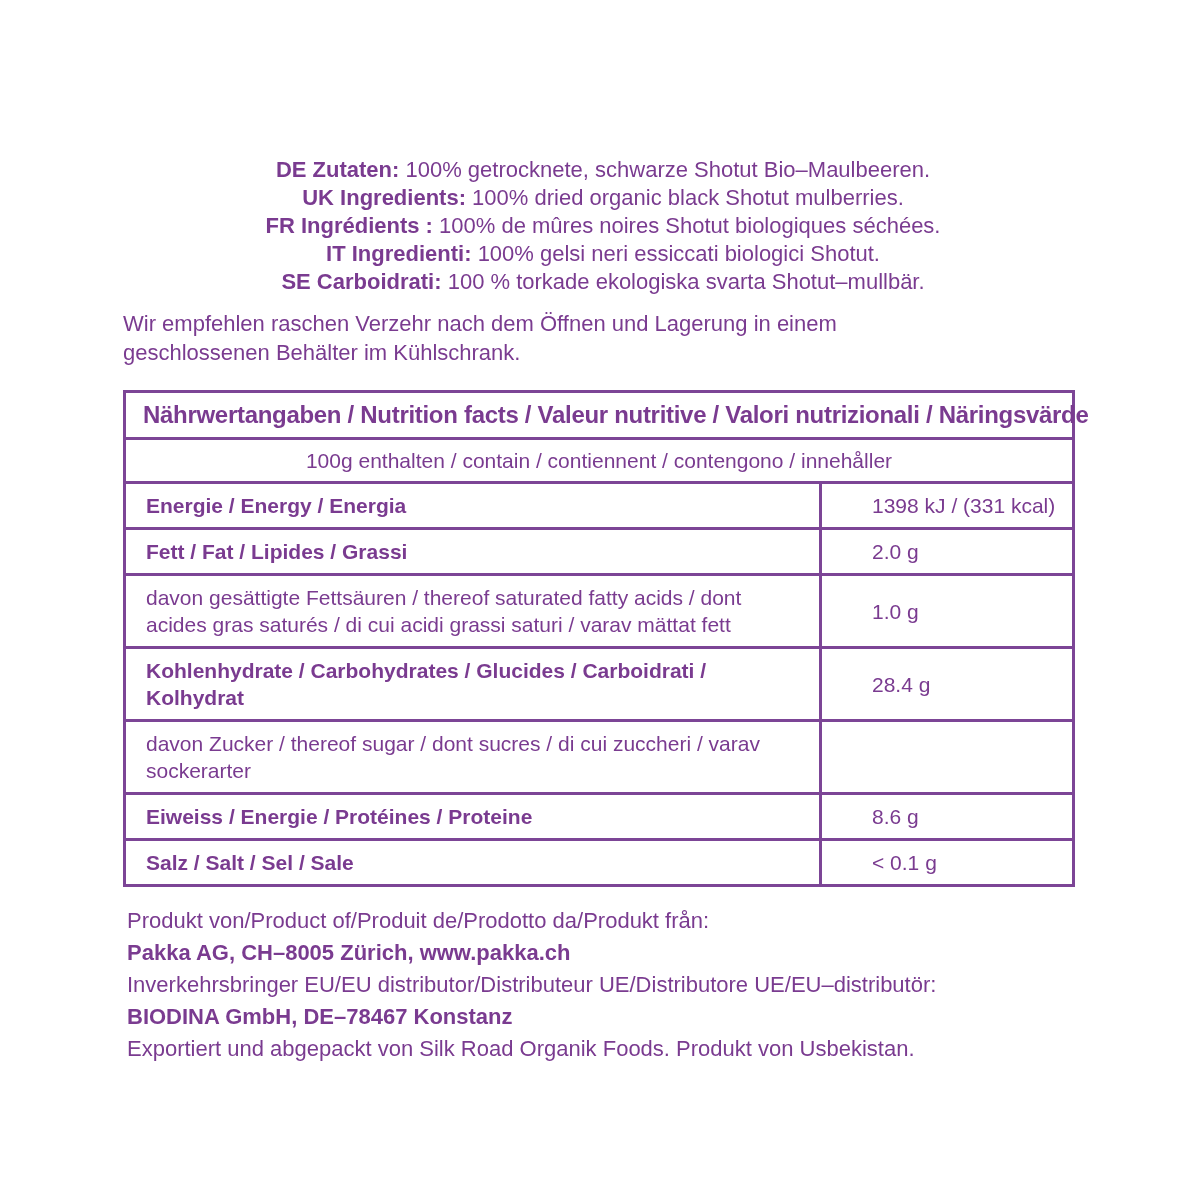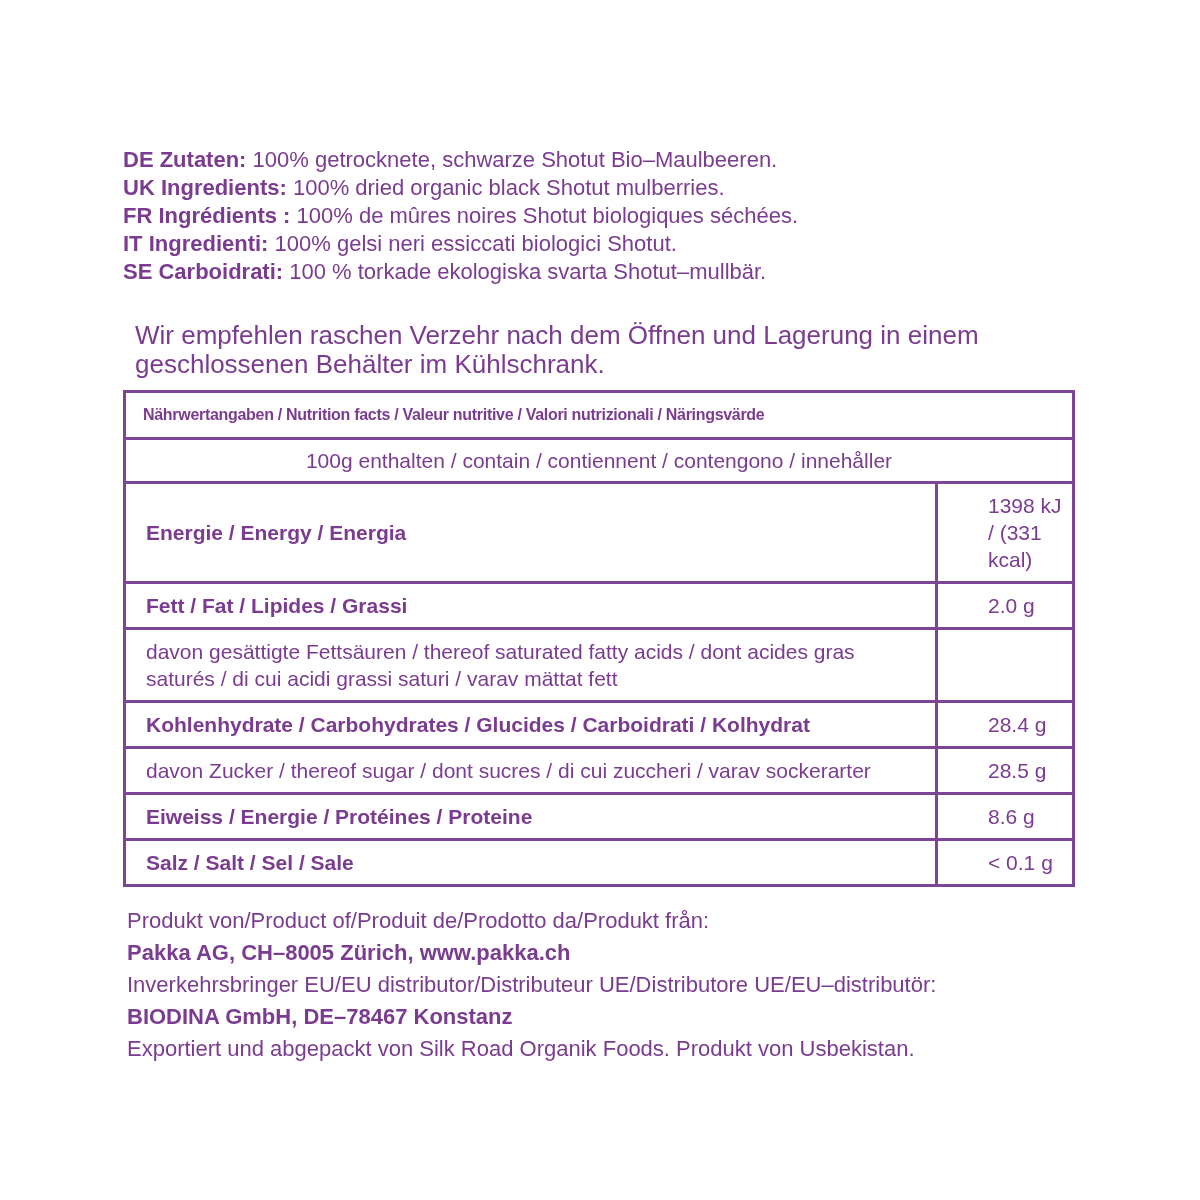--- a/index.html
+++ b/index.html
@@ -8,50 +8,50 @@
   body {
     width:1200px; height:1200px; position:relative;
     background:#ffffff;
     font-family:"Liberation Sans", sans-serif;
     color:var(--purple);
   }
   .bold, strong { font-weight:700; }
 
   
   .ingredients {
-    position:absolute; left:123px; top:146px; width:960px;
-    font-size:22px; line-height:28px;
+    position:absolute; left:123px; top:156px; width:960px;
+    font-size:22px; line-height:28px;text-align:center;
   }
   .ingredients p { margin:0; white-space:nowrap; }
 
   
   .storage {
     position:absolute; left:123px; top:309px; max-width:848px;
-    font-size:26px; line-height:29px; margin:12px;
+    font-size:22px; line-height:29px; margin:0;
   }
 
   
   .ntable {
     position:absolute; left:123px; top:390px; width:952px;
     border:3px solid var(--border);
     font-size:21px;
   }
   .t-title {
     min-height:47px; display:flex; align-items:center;
-    padding:6px 17px; font-weight:700; font-size:16px; letter-spacing:-0.3px;
+    padding:6px 17px; font-weight:700; font-size:24px; letter-spacing:-0.3px;
     border-bottom:3px solid var(--border); white-space:nowrap;
   }
   .t-subtitle {
     min-height:44px; display:flex; align-items:center; justify-content:center;
     padding:6px 7px; border-bottom:3px solid var(--border);
   }
   .t-row { display:flex; border-bottom:3px solid var(--border); }
   .t-row:last-child { border-bottom:none; }
   .t-label {
-    width:812px; min-height:43px; display:flex; align-items:center;
+    width:696px; min-height:43px; display:flex; align-items:center;
     padding:8px 14px 8px 20px; line-height:27px;
     border-right:3px solid var(--border);
   }
   .t-value {
     flex:1; display:flex; align-items:center;
     padding:8px 10px 8px 18px; line-height:27px;margin-left:32px;
   }
 
   
   .producer {
@@ -88,30 +88,30 @@
         <div class="t-value">1398 kJ / (331 kcal)</div>
       </div>
 
       <div class="t-row">
         <div class="t-label bold">Fett / Fat / Lipides / Grassi</div>
         <div class="t-value">2.0 g</div>
       </div>
 
       <div class="t-row">
         <div class="t-label">davon gesättigte Fettsäuren / thereof saturated fatty acids / dont acides gras saturés / di cui acidi grassi saturi / varav mättat fett</div>
+        <div class="t-value">1.0 g</div>
       </div>
 
       <div class="t-row">
         <div class="t-label bold">Kohlenhydrate / Carbohydrates / Glucides / Carboidrati / Kolhydrat</div>
         <div class="t-value">28.4 g</div>
       </div>
 
       <div class="t-row">
         <div class="t-label">davon Zucker / thereof sugar / dont sucres / di cui zuccheri / varav sockerarter</div>
-        <div class="t-value">28.5 g</div>
       </div>
 
       <div class="t-row">
         <div class="t-label bold">Eiweiss / Energie / Protéines / Proteine</div>
         <div class="t-value">8.6 g</div>
       </div>
 
       <div class="t-row">
         <div class="t-label bold">Salz / Salt / Sel / Sale</div>
         <div class="t-value">&lt; 0.1 g</div>

